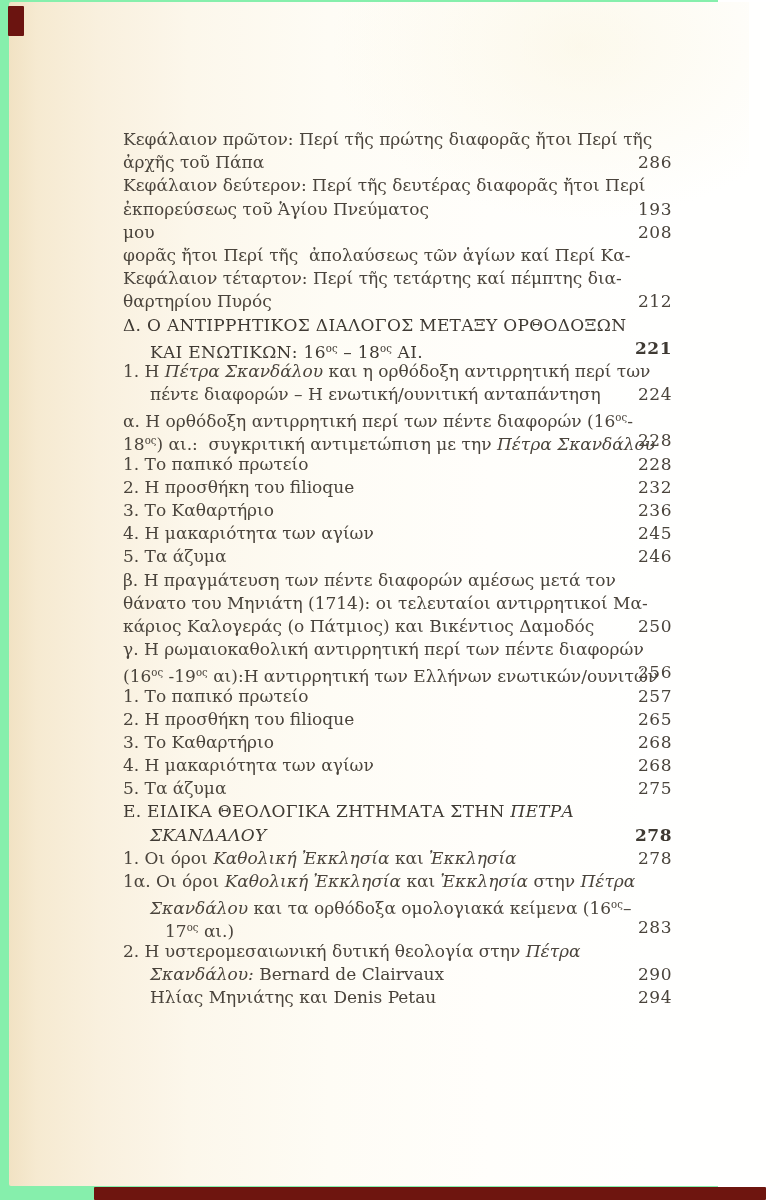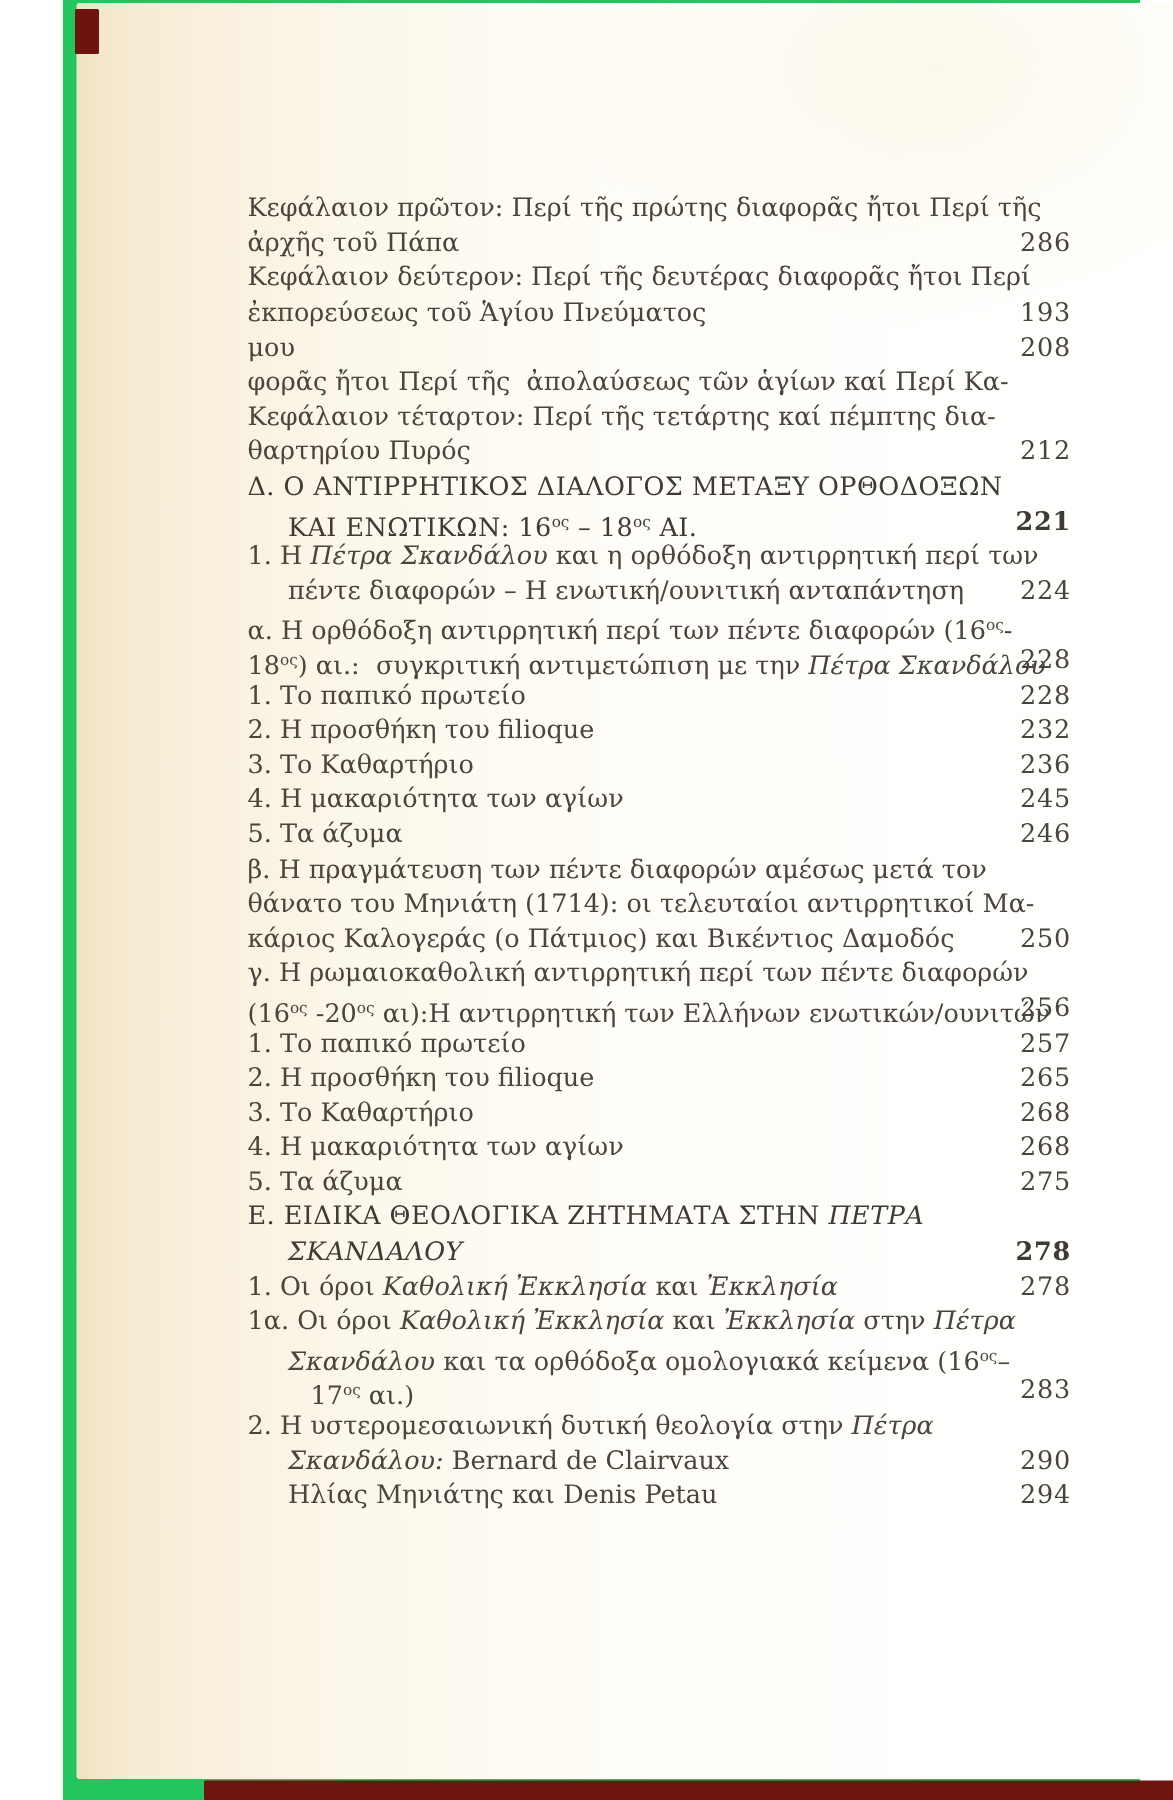--- a/index.html
+++ b/index.html
@@ -8,22 +8,21 @@
     background: #ffffff;
     width: 782px;
     height: 1200px;
     overflow: hidden;
     font-family: "DejaVu Serif", "Liberation Serif", serif;
   }
   .scan-stage {
     position: relative;
     width: 718px;
     height: 1200px;
-    background: #22c55e;
-    margin-left: 42px;
+    background: #86efac;
   }
   
   .paper {
     position: absolute;
     left: 9px;
     top: 2px;
     width: 770px;
     height: 1184px;
     background:
       linear-gradient(90deg,
@@ -150,21 +149,21 @@
       <div class="toc-entry">
         <div class="line"><span class="">5. Τα άζυμα</span><span class="pagenum">246</span></div>
       </div>
       <div class="toc-entry">
         <div class="line"><span class="">β. Η πραγμάτευση των πέντε διαφορών αμέσως μετά τον</span></div>
         <div class="line"><span class="">θάνατο του Μηνιάτη (1714): οι τελευταίοι αντιρρητικοί Μα-</span></div>
         <div class="line"><span class="">κάριος Καλογεράς (ο Πάτμιος) και Βικέντιος Δαμοδός</span><span class="pagenum">250</span></div>
       </div>
       <div class="toc-entry">
         <div class="line"><span class="">γ. Η ρωμαιοκαθολική αντιρρητική περί των πέντε διαφορών</span></div>
-        <div class="line"><span class="">(16</span><span class="seg-sup">ος</span><span class=""> -20</span><span class="seg-sup">ος</span><span class=""> αι):Η αντιρρητική των Ελλήνων ενωτικών/ουνιτών</span><span class="pagenum">256</span></div>
+        <div class="line"><span class="">(16</span><span class="seg-sup">ος</span><span class=""> -19</span><span class="seg-sup">ος</span><span class=""> αι):Η αντιρρητική των Ελλήνων ενωτικών/ουνιτών</span><span class="pagenum">256</span></div>
       </div>
       <div class="toc-entry">
         <div class="line"><span class="">1. Το παπικό πρωτείο</span><span class="pagenum">257</span></div>
       </div>
       <div class="toc-entry">
         <div class="line"><span class="">2. Η προσθήκη του filioque</span><span class="pagenum">265</span></div>
       </div>
       <div class="toc-entry">
         <div class="line"><span class="">3. Το Καθαρτήριο</span><span class="pagenum">268</span></div>
       </div>

